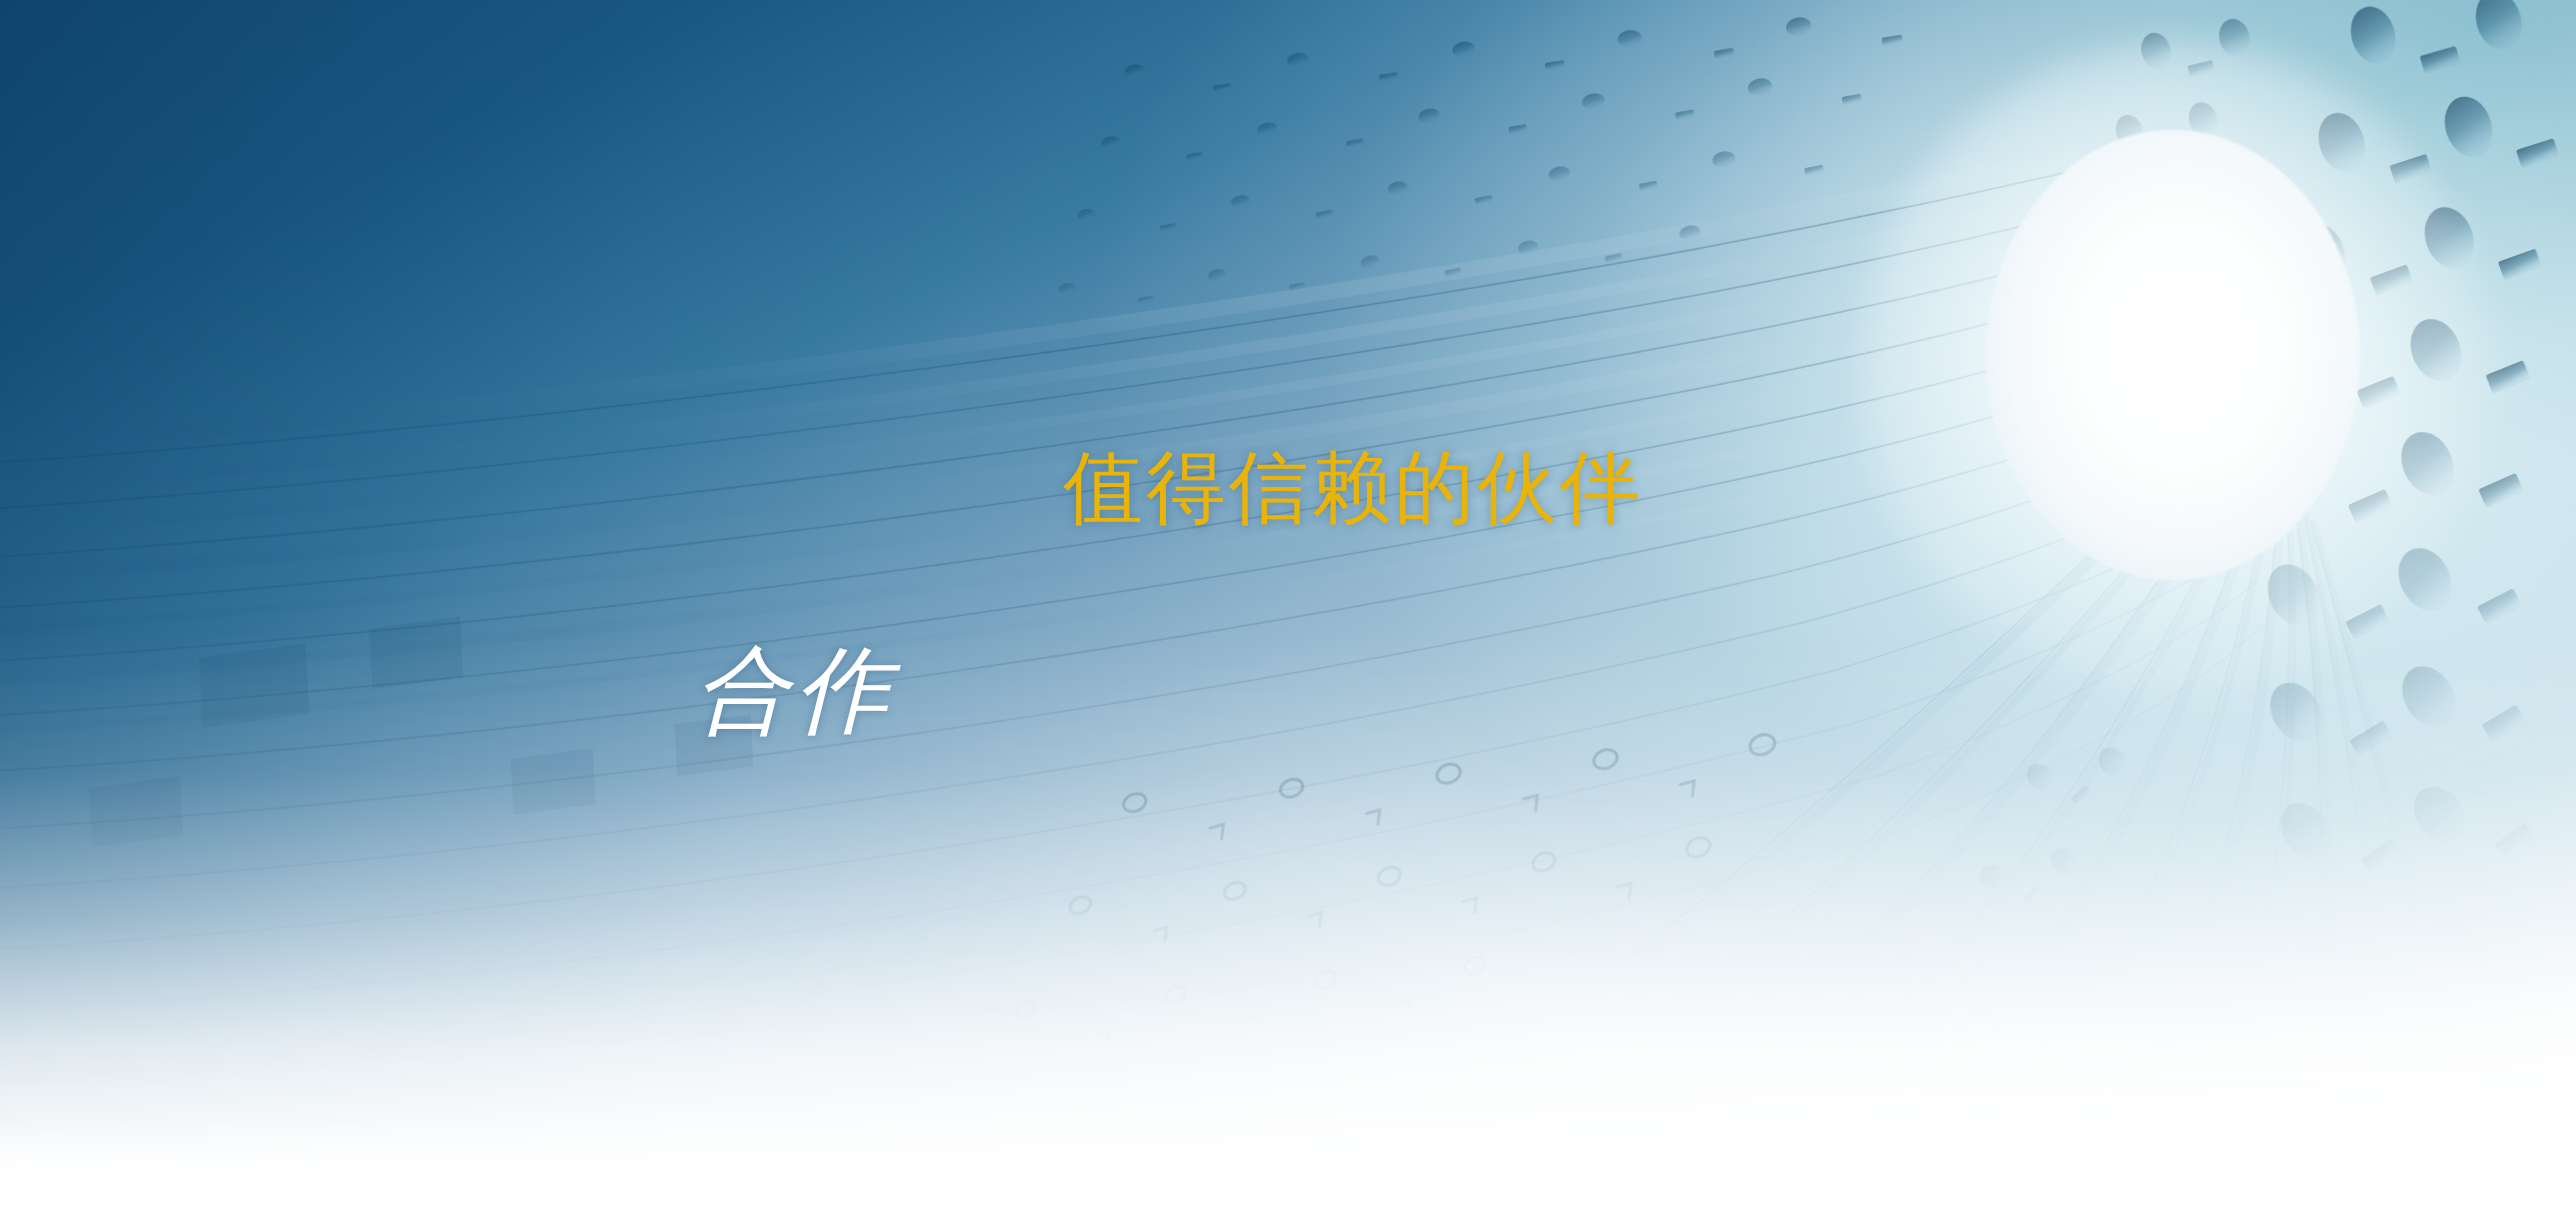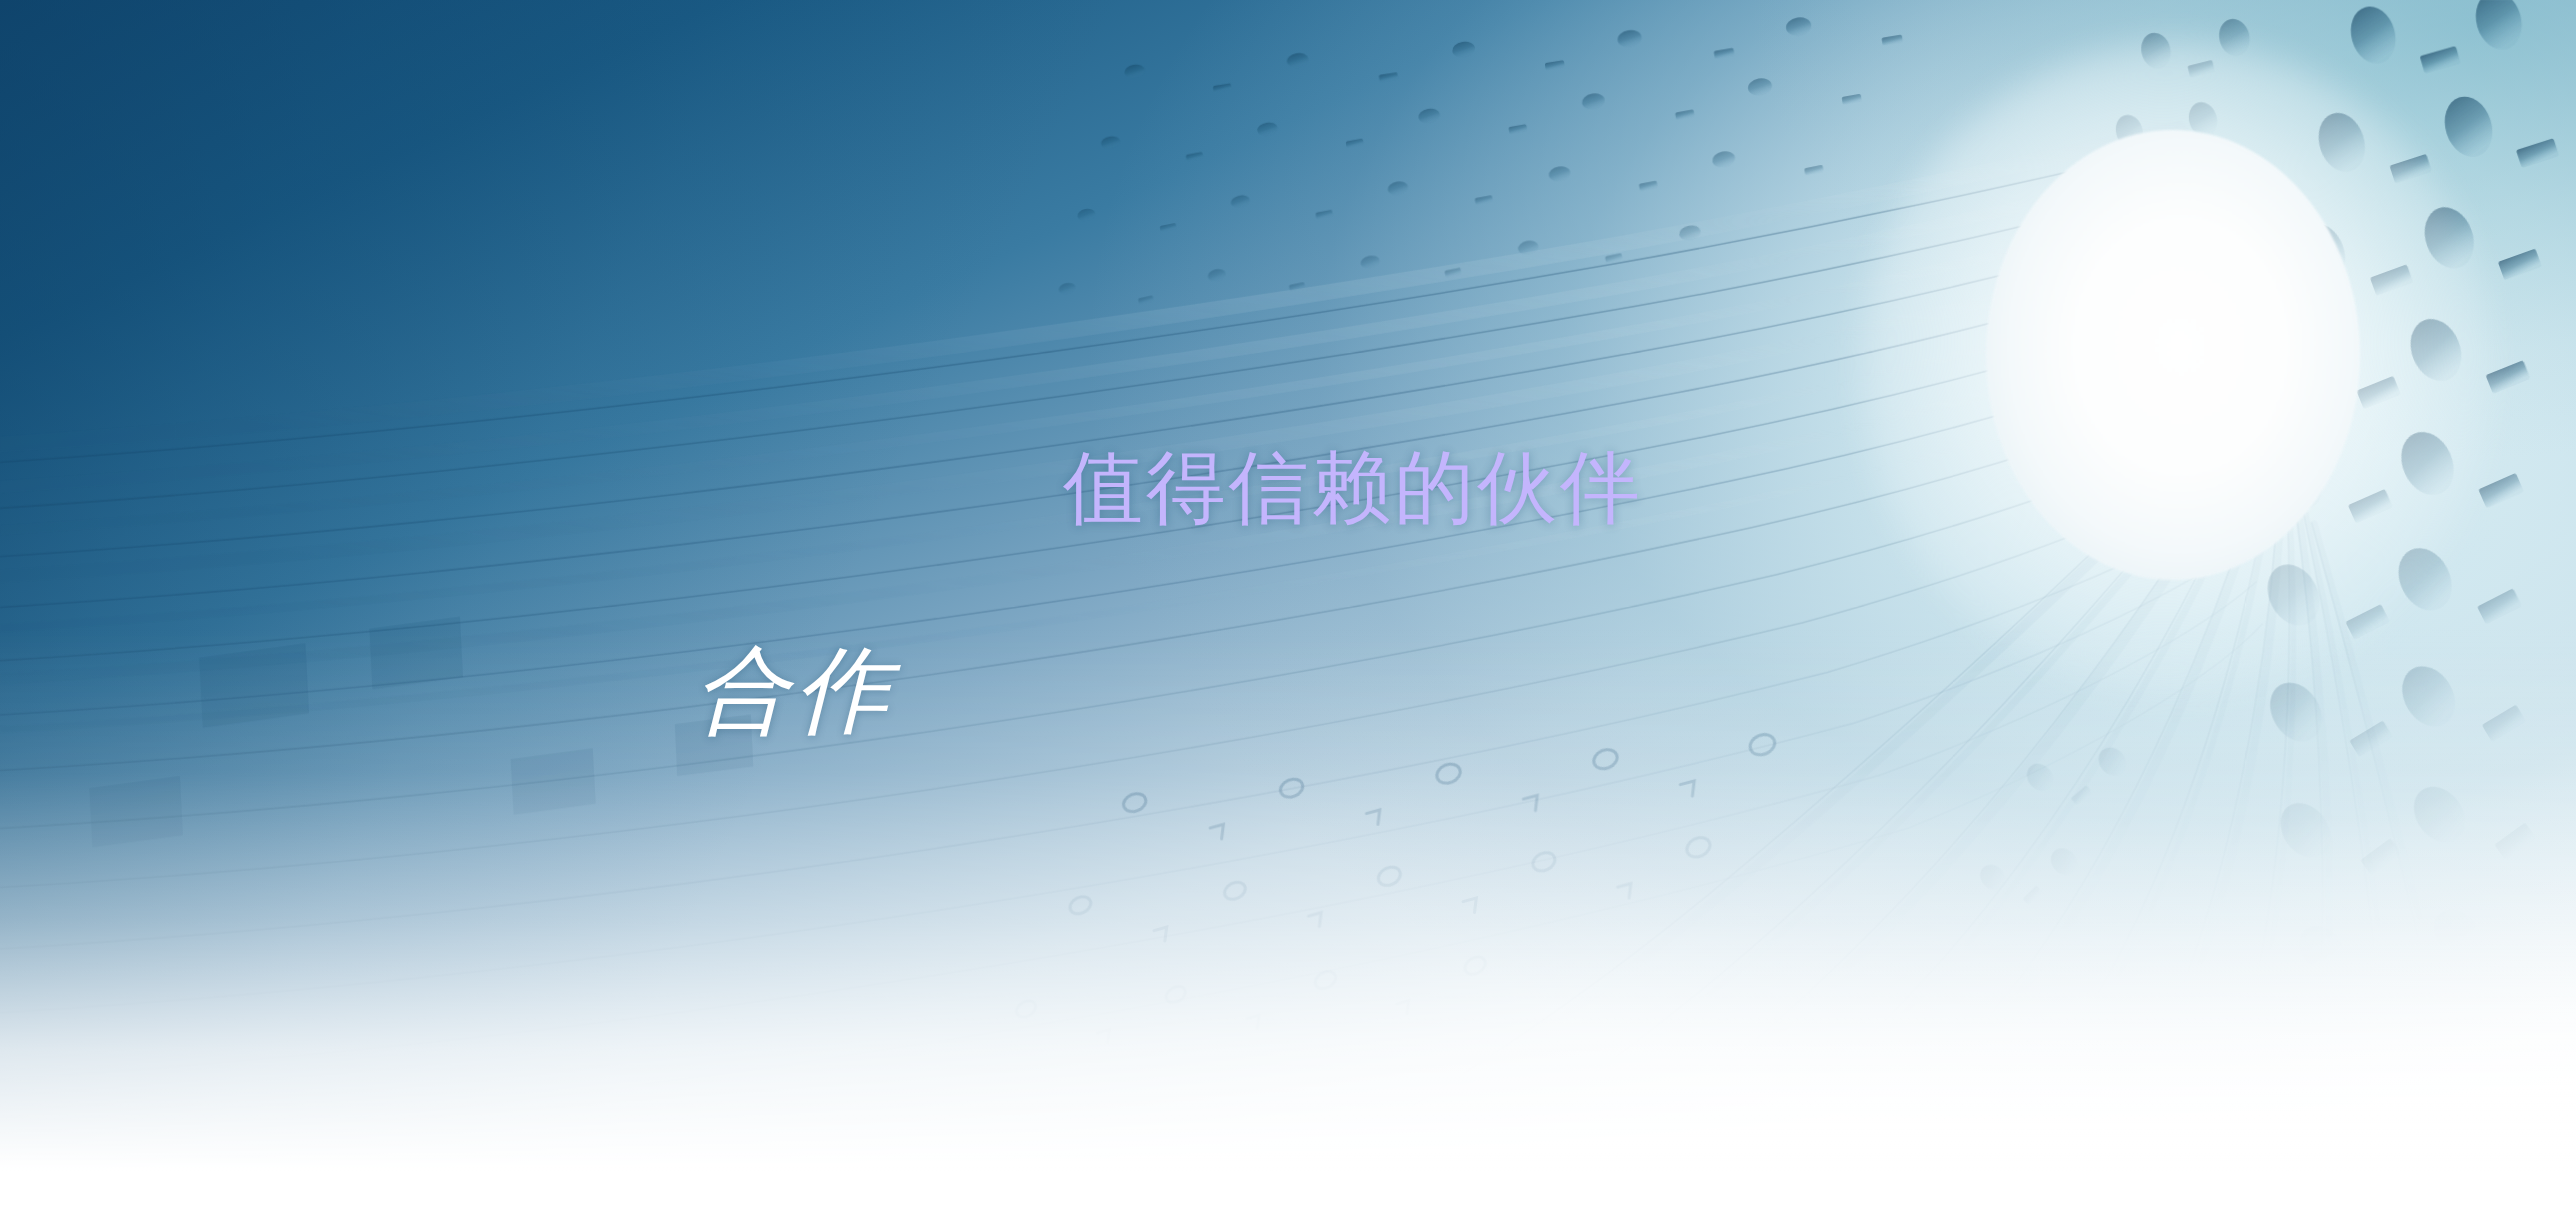--- a/index.html
+++ b/index.html
@@ -124,21 +124,21 @@
     text-shadow:0 1.2px 8.4px rgba(10,55,90,0.30);
     white-space:pre;
   }
   .headline .hl-line{display:block;}
   .headline .hl-line + .hl-line{text-indent:0.07em;}
 
   .subtitle{
     position:absolute;
     left:1063px;
     top:448px;
-    color:#c4b5fd;
+    color:#eab308;
     font-size:80px;
     line-height:1;
     letter-spacing:0.035em;
     font-weight:400;
     text-shadow:0 1.2px 9.7px rgba(20,70,110,0.32);
     white-space:pre;
   }
 </style>
 </head>
 <body>

